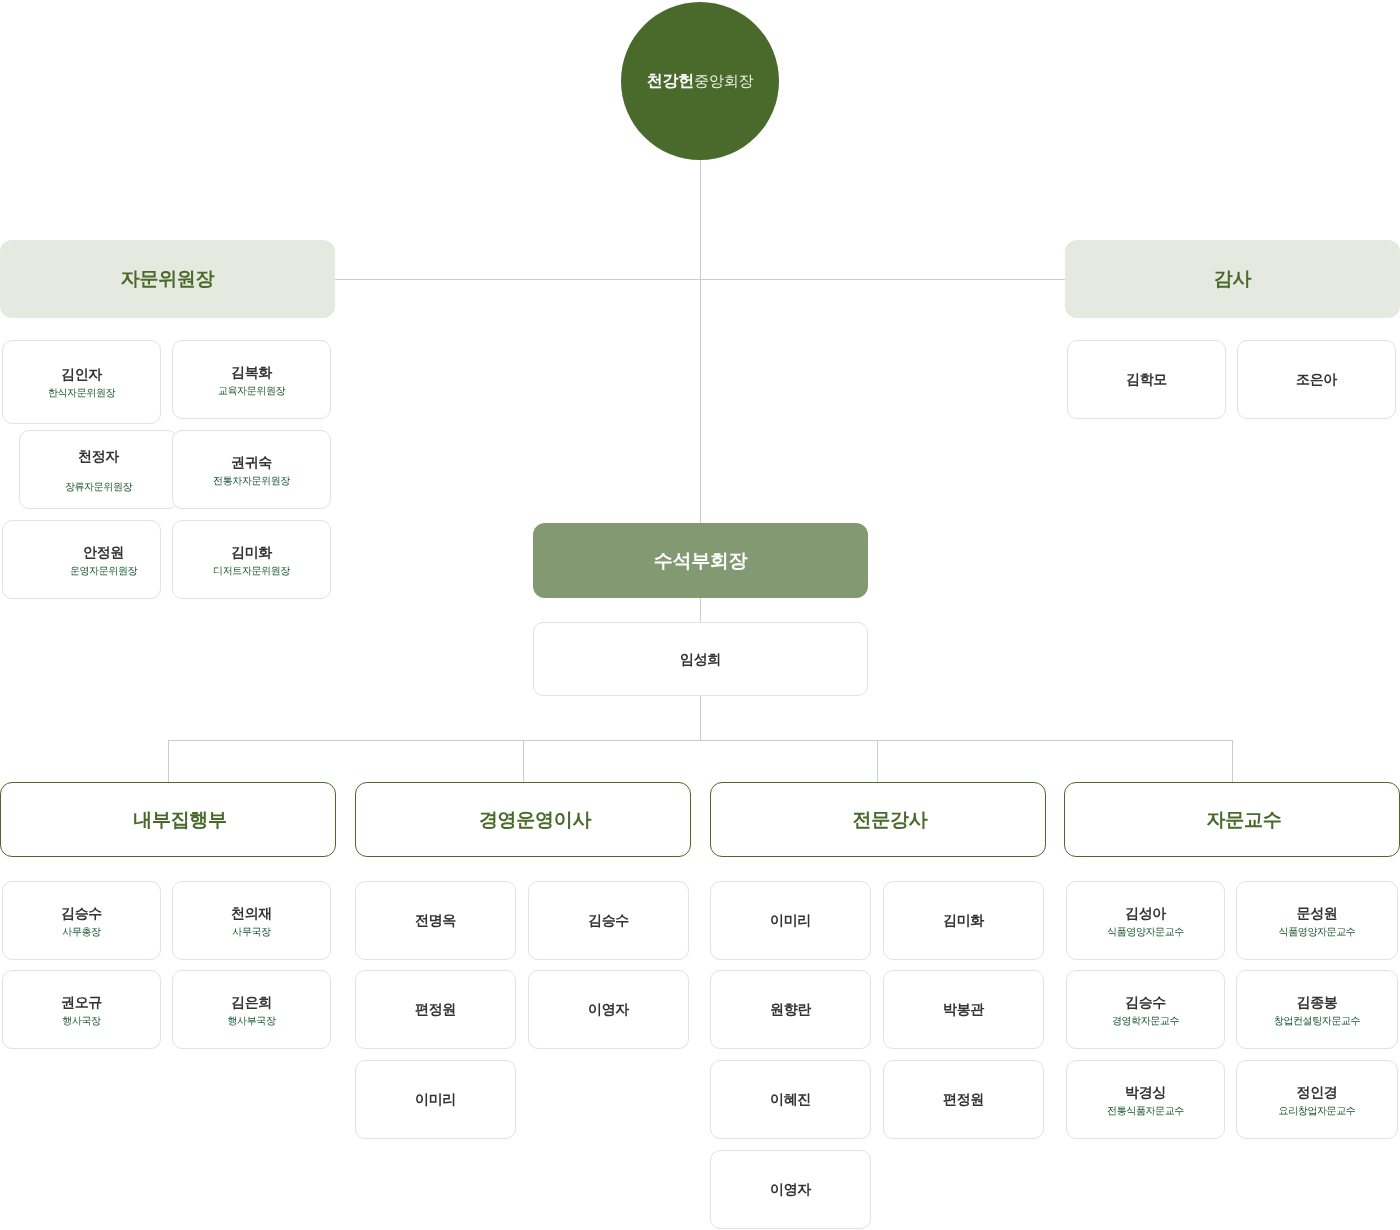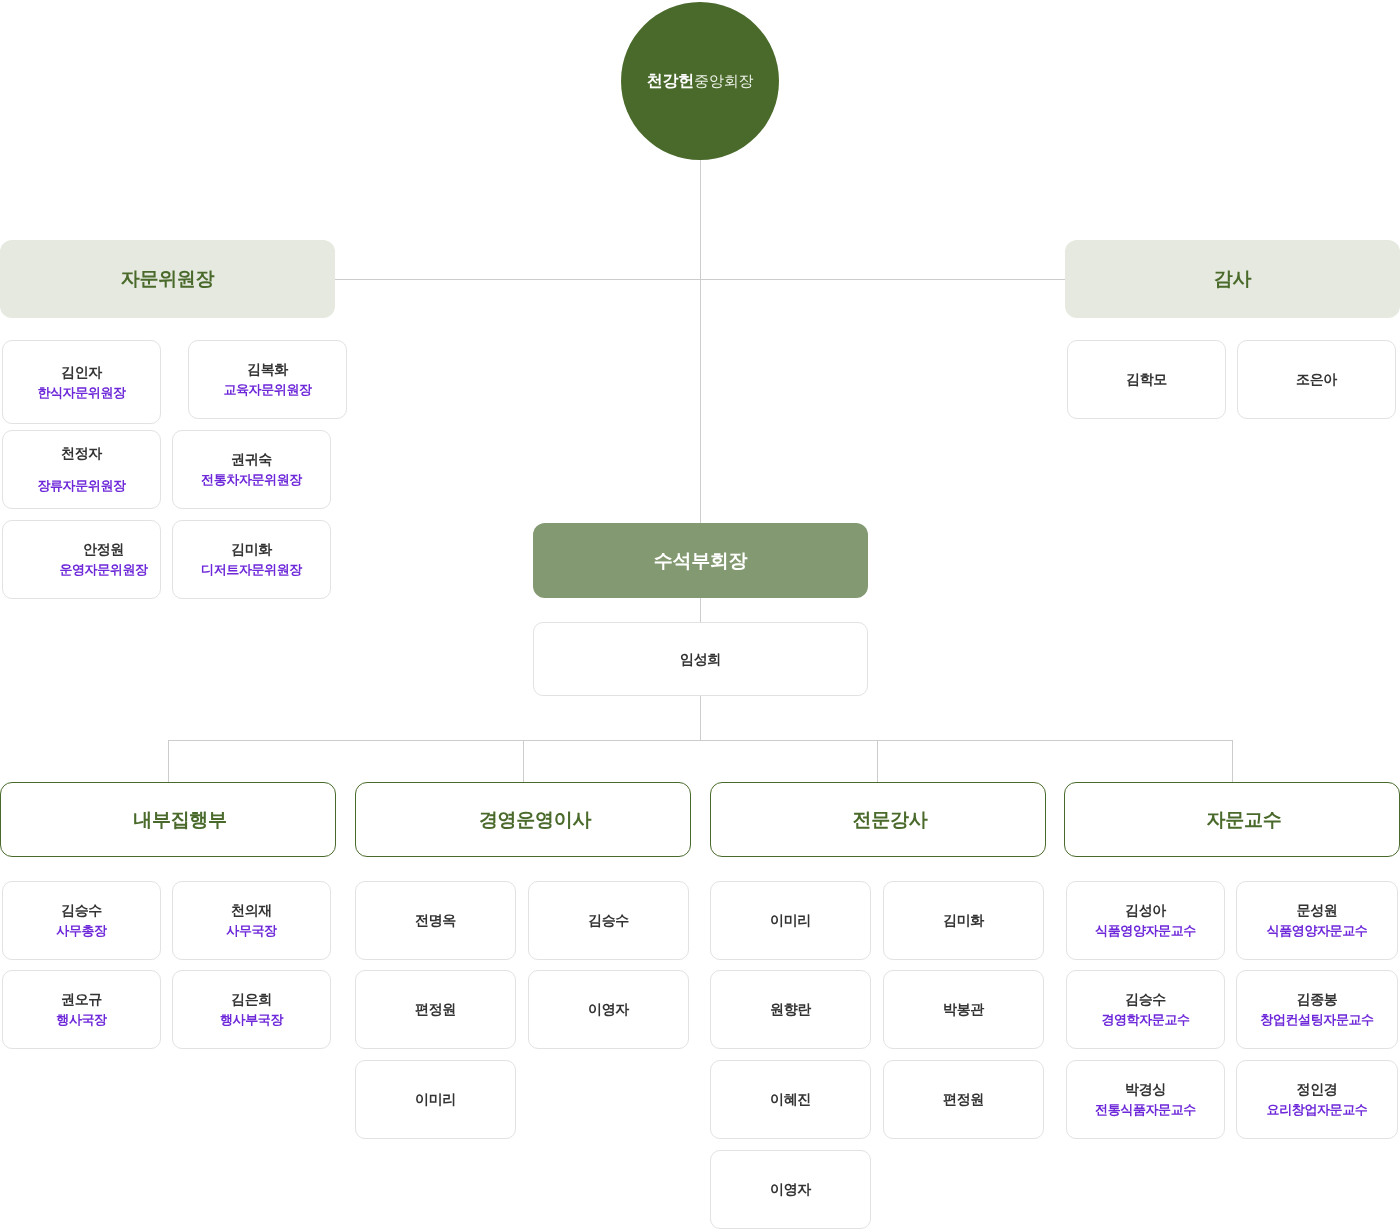--- a/index.html
+++ b/index.html
@@ -107,23 +107,23 @@
     z-index: 2;
   }
   .card .c-name {
     font-size: 14px;
     font-weight: bold;
     color: #333333;
     line-height: 1.5;
     letter-spacing: -0.3px;
   }
   .card .c-role {
-    font-size: 13px;
-    font-weight: bold;
-    color: #6d28d9;
+    font-size: 10px;
+    font-weight: normal;
+    color: #14532d;
     line-height: 1.5;
     letter-spacing: -0.4px;
   }
 </style>
 </head>
 <body>
 
 <div id="org-chart">
 
   <svg class="lines" width="1400" height="1230" viewBox="0 0 1400 1230" xmlns="http://www.w3.org/2000/svg">
@@ -149,25 +149,25 @@
   </div>
 
   <div class="hdr sage" style="left:0px; top:240px; width:335px; height:78px;">
     <span>자문위원장</span>
   </div>
 
   <div class="card" style="left:2px; top:340px; width:159px; height:84px;">
     <span class="c-name">김인자</span>
     <span class="c-role">한식자문위원장</span>
   </div>
-  <div class="card" style="left:172px; top:340px; width:159px; height:79px;margin-left:16px;">
+  <div class="card" style="left:172px; top:340px; width:159px; height:79px;">
     <span class="c-name">김복화</span>
     <span class="c-role">교육자문위원장</span>
   </div>
-  <div class="card" style="left:2px; top:430px; width:159px; height:79px;gap:12px;">
+  <div class="card" style="left:19px; top:430px; width:159px; height:79px;gap:12px;">
     <span class="c-name">천정자</span>
     <span class="c-role">장류자문위원장</span>
   </div>
   <div class="card" style="left:172px; top:430px; width:159px; height:79px;">
     <span class="c-name">권귀숙</span>
     <span class="c-role">전통차자문위원장</span>
   </div>
   <div class="card" style="left:2px; top:520px; width:159px; height:79px;padding-left:44px;">
     <span class="c-name">안정원</span>
     <span class="c-role">운영자문위원장</span>

